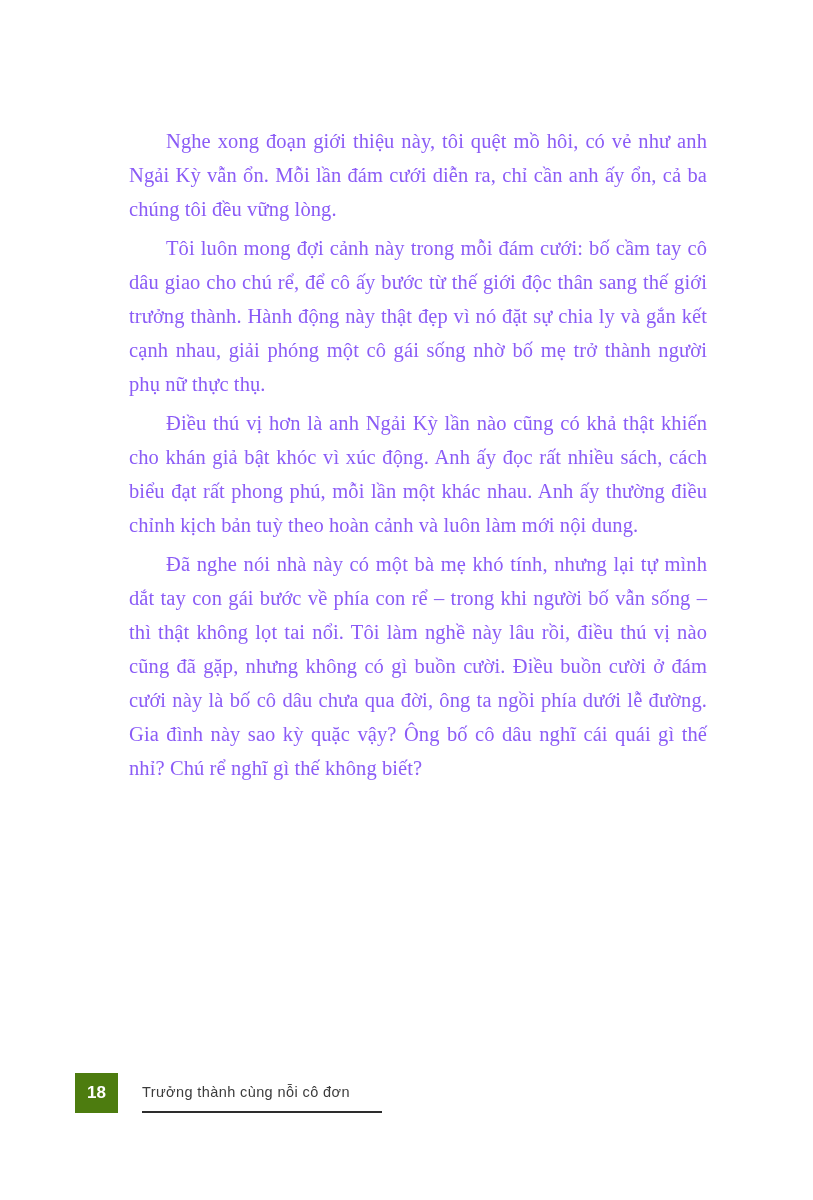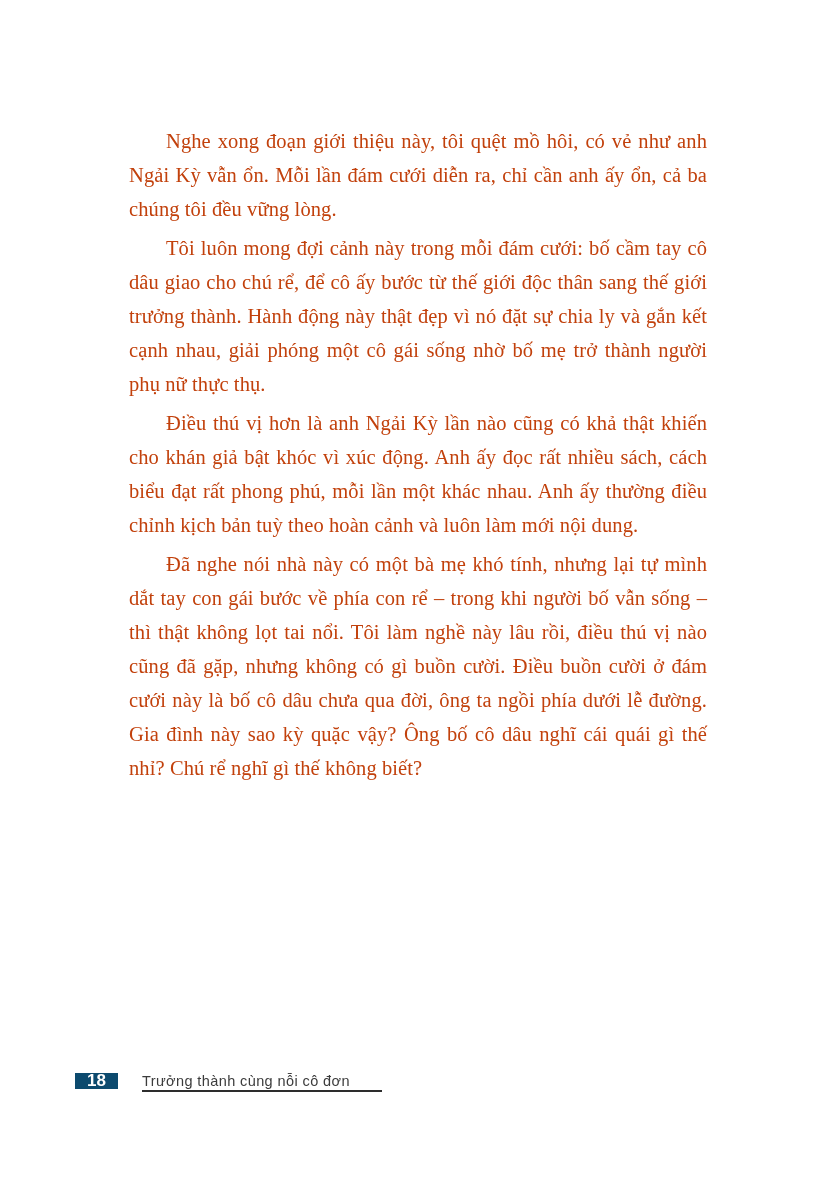--- a/index.html
+++ b/index.html
@@ -13,45 +13,45 @@
     height: 1200px;
     background: #ffffff;
     overflow: hidden;
     font-family: "Liberation Serif", serif;
   }
   .text-block {
     position: absolute;
     left: 129px;
     top: 124px;
     width: 578px;
-    color: #c2410c;
+    color: #8b5cf6;
   }
   .text-block p {
     margin: 0 0 5px 0;
     font-size: 20.5px;
     line-height: 34px;
     text-align: justify;
     text-indent: 37px;
     letter-spacing: 0.1px;
   }
   .page-footer {
     position: absolute;
     left: 75px;
     top: 1073px;
     display: flex;
     align-items: stretch;
   }
   .page-num-badge {
-    background: #0c4a6e;
+    background: #4d7c0f;
     color: #ffffff;
     font-family: "Liberation Sans", sans-serif;
     font-size: 17px;
     font-weight: bold;
     width: 43px;
-    height: 16px;
+    height: 40px;
     display: flex;
     align-items: center;
     justify-content: center;
     flex: 0 0 auto;
   }
   .running-title {
     margin-left: 24px;
     width: 240px;
     display: flex;
     align-items: center;

